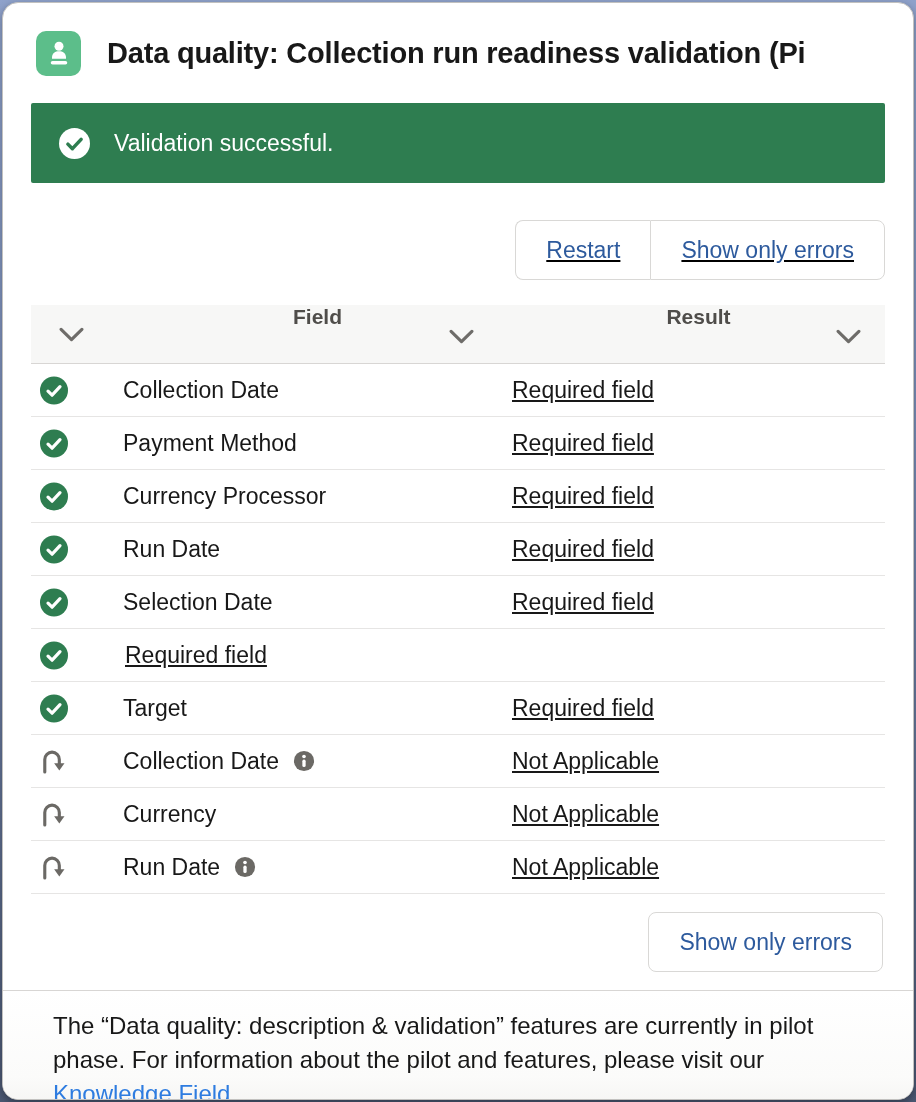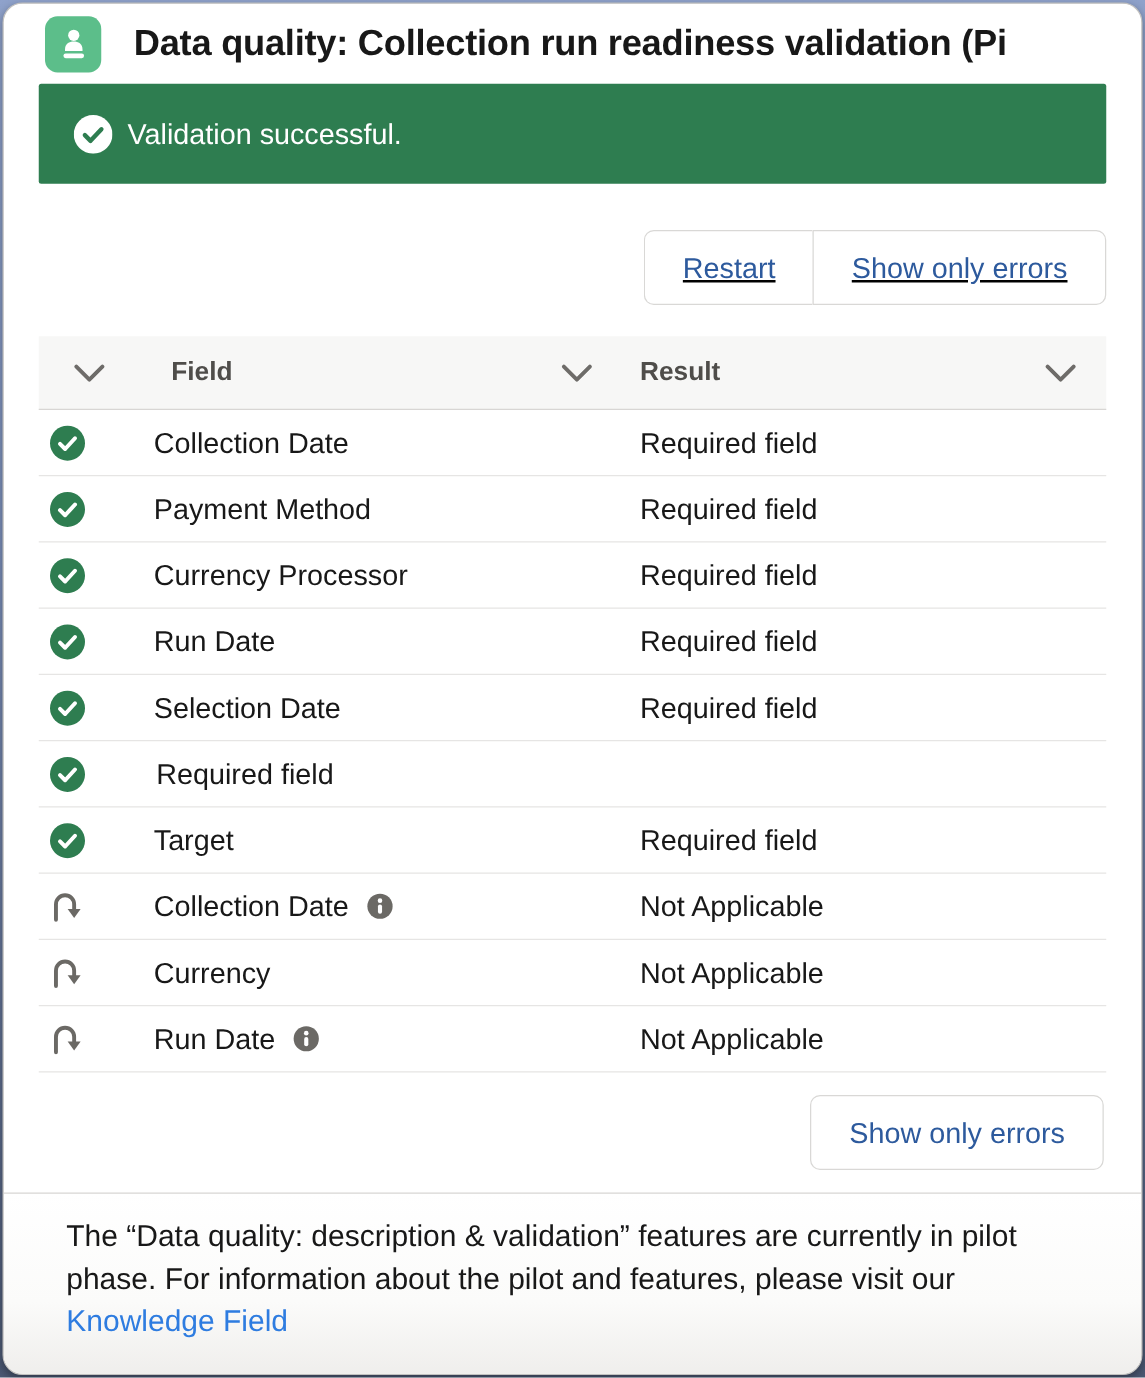--- a/index.html
+++ b/index.html
@@ -13,37 +13,37 @@
     width:912px;height:1098px;margin:2px;
     background:#ffffff;
     border:1.5px solid #c2c1bf;
     border-radius:16px;
     box-shadow:0 3px 8px rgba(0,0,0,.35);
     overflow:hidden;
     display:flex;flex-direction:column;
   }
   
   .card-header{
-    height:64px;display:flex;align-items:center;
+    height:100px;display:flex;align-items:center;
     padding:0 0 0 33px;flex:0 0 auto;
   }
   .app-icon{
     width:45px;height:45px;border-radius:10px;
     background:#5CBE8A;flex:0 0 auto;
     display:flex;align-items:center;justify-content:center;
   }
   .title{
     margin:0 0 0 26px;font-size:29px;font-weight:700;color:#181818;
     white-space:nowrap;overflow:hidden;letter-spacing:-.2px;
   }
   
   .banner{
     margin:0 28px;height:80px;border-radius:2px;
     background:#2E7D50;color:#ffffff;
-    display:flex;align-items:center;gap:12px;
+    display:flex;align-items:center;gap:24px;
     padding-left:28px;box-sizing:border-box;flex:0 0 auto;
   }
   .banner-text{font-size:23px;}
   
   .toolbar{
     margin:37px 28px 0 0;display:flex;justify-content:flex-end;flex:0 0 auto;text-decoration:underline;
   }
   .btn{
     height:60px;background:#ffffff;
     border:1px solid #d9d8d6;
@@ -55,35 +55,35 @@
   .btn-group .btn:last-child{border-radius:0 8px 8px 0;border-left:1px solid #d9d8d6;}
   .btn-single{border-radius:8px;}
   
   .table{margin:25px 28px 0 28px;flex:0 0 auto;}
   .thead{
     display:grid;grid-template-columns:80px 1fr 1fr;
     height:58px;background:#f7f7f6;
     border-bottom:1px solid #d8d6d4;
     align-items:center;
   }
-  .th{display:flex;align-items:center;height:100%;}
+  .th{display:flex;align-items:center;height:100%;flex-direction:column;}
   .th-label{font-size:21px;font-weight:700;color:#4F4D4A;}
   .th-status{justify-content:center;}
   .th-field{padding-left:26px;}
   .th-result{padding-left:14px;}
   .th .chev{margin-left:auto;margin-right:24px;display:flex;align-items:center;cursor:pointer;}
   .tr{
     display:grid;grid-template-columns:80px 1fr 1fr;
     height:52px;border-bottom:1px solid #e6e5e4;
     align-items:center;
   }
   .td{display:flex;align-items:center;}
   .td-status{padding-left:9px;}
   .td-field{padding-left:12px;font-size:23px;color:#181818;gap:14px;}
-  .td-result{padding-left:14px;font-size:23px;color:#181818;}
+  .td-result{padding-left:14px;font-size:23px;color:#181818;text-decoration:underline;}
   .info-btn{display:flex;align-items:center;cursor:pointer;}
   
   .bottom-actions{
     margin:18px 30px 18px 0;display:flex;justify-content:flex-end;flex:0 0 auto;
   }
   
   .footnote{
     border-top:1px solid #d8d6d4;
     flex:1 1 auto;
     padding:18px 58px 24px 50px;

